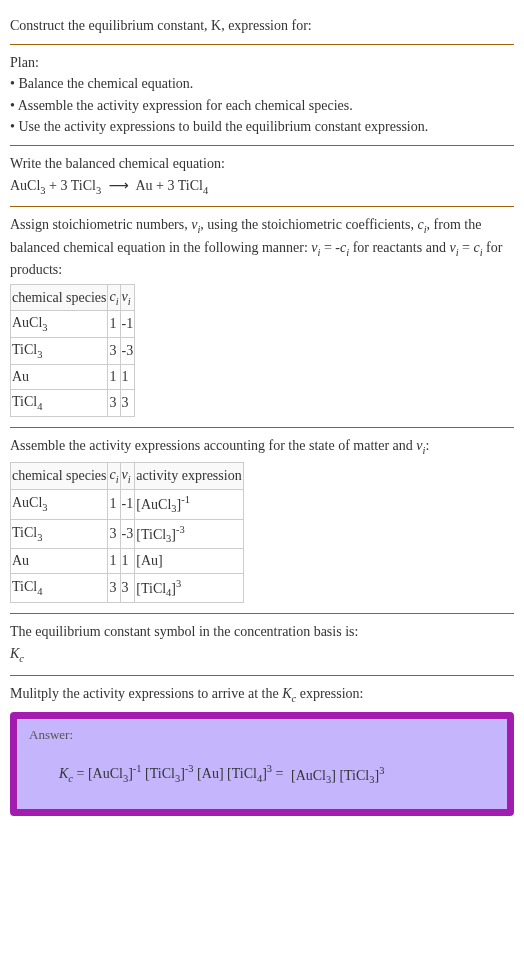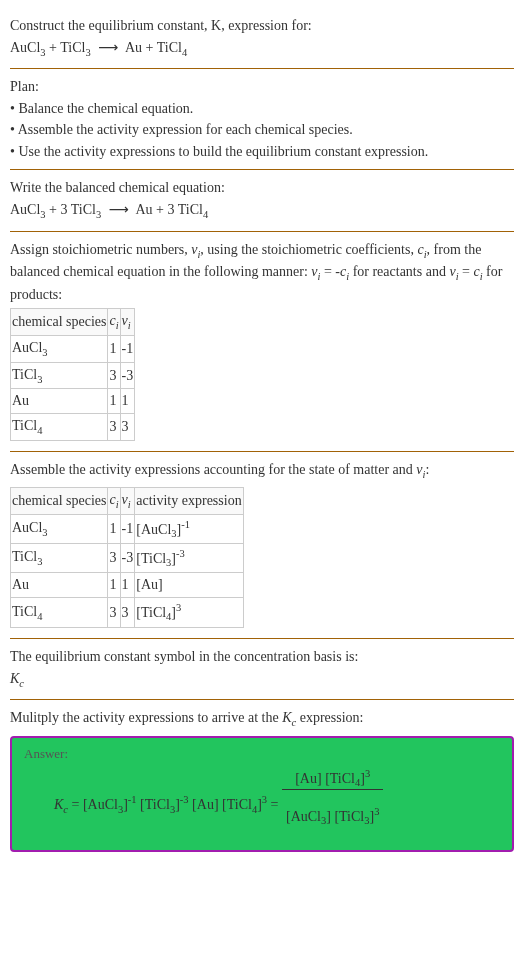--- a/index.html
+++ b/index.html
@@ -35,22 +35,22 @@
 th, td {
   border: 1px solid #ccc;
   padding: 4px 1px;
   text-align: left;
   font-weight: normal;
 }
 th {
   background: #f9f9f9;
 }
 .answer-box {
-  background: #22c55e;
-  border: 2px solid #a21caf;
+  background: #c4b5fd;
+  border: 7px solid #a21caf;
   border-radius: 4px;
   padding: 8px 12px;
   margin-top: 6px;
 }
 .answer-label {
   font-size: 13px;
   color: #555;
   margin-bottom: 6px;
 }
 .frac {
@@ -74,23 +74,20 @@
 .nowrap {
   white-space: nowrap;
 }
 </style>
 </head>
 <body>
 
 <div class="section">
   <p>
     <span>Construct the equilibrium constant, K, expression for:</span>
-  </p>
-  <p class="nowrap">
-    AuCl<sub>3</sub> + TiCl<sub>3</sub> <span class="arrow">⟶</span> Au + TiCl<sub>4</sub>
   </p>
 </div>
 
 <div class="section">
   <p>Plan:</p>
   <p>• Balance the chemical equation.</p>
   <p>• Assemble the activity expression for each chemical species.</p>
   <p>• Use the activity expressions to build the equilibrium constant expression.</p>
 </div>
 
@@ -185,18 +182,17 @@
   <p>
     Mulitply the activity expressions to arrive at the <i>K<sub>c</sub></i> expression:
   </p>
   <div class="answer-box">
     <div class="answer-label">Answer:</div>
     <div style="padding-left:30px;">
       <span class="nowrap">
         <i>K<sub>c</sub></i> = [AuCl<sub>3</sub>]<sup>-1</sup> [TiCl<sub>3</sub>]<sup>-3</sup> [Au] [TiCl<sub>4</sub>]<sup>3</sup> =
       </span>
       <span class="frac">
-        <span class="num">[Au] [TiCl<sub>4</sub>]<sup>3</sup></span>
         <span class="den">[AuCl<sub>3</sub>] [TiCl<sub>3</sub>]<sup>3</sup></span>
       </span>
     </div>
   </div>
 </div>
 
 </body></html>

